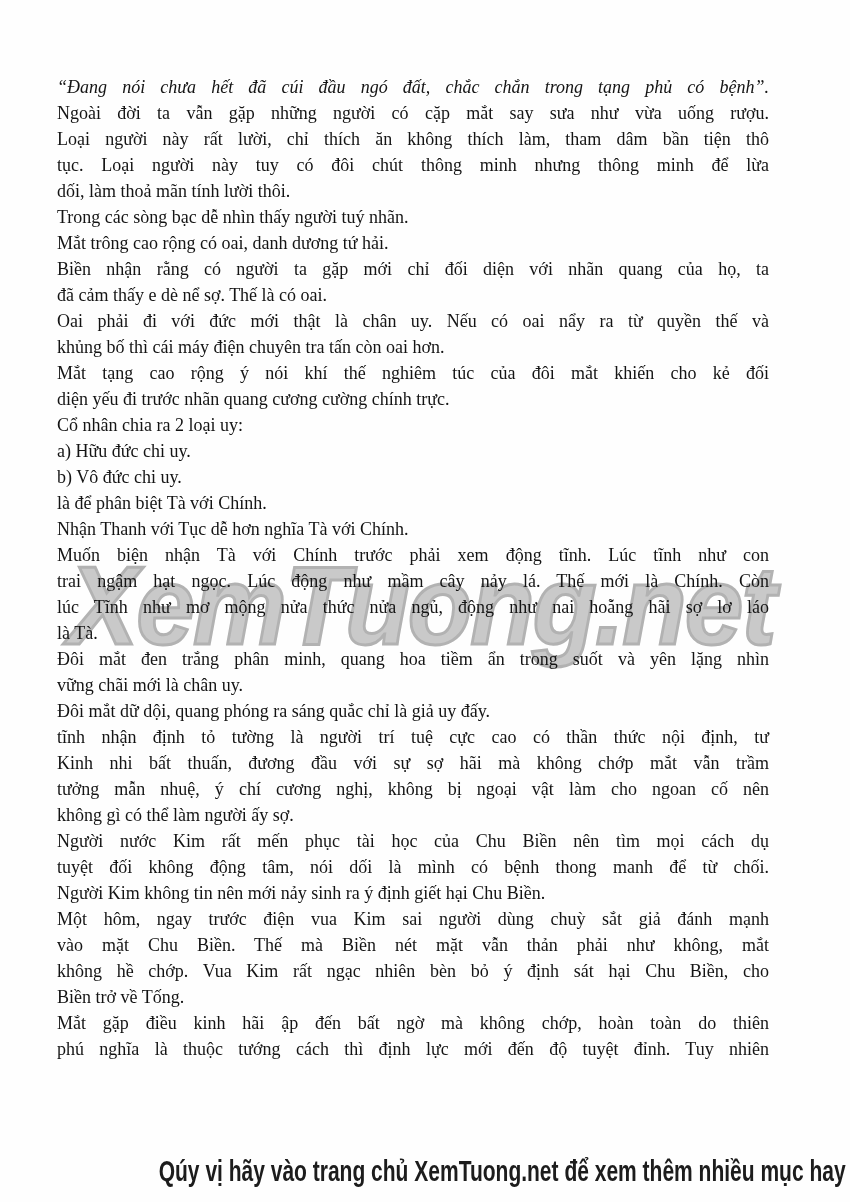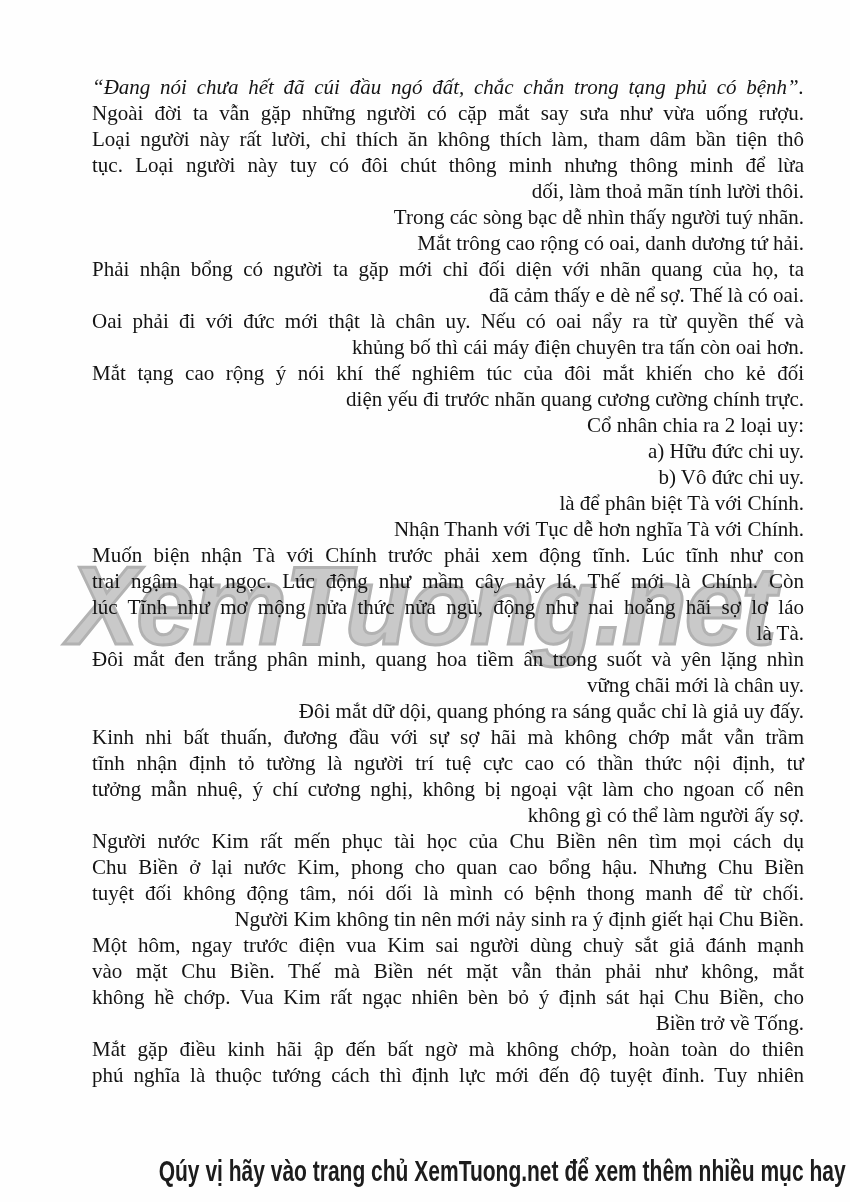--- a/index.html
+++ b/index.html
@@ -31,34 +31,34 @@
     text-shadow: 0 0 1px #c9c9c9;
     transform: scaleX(0.94);
     transform-origin: left center;
     user-select: none;
   }
 
   .content {
     position: absolute;
     z-index: 2;
     top: 74px;
-    left: 92px;
+    left: 57px;
     width: 712px;
     color: #141414;
-    font-size: 21px;
+    font-size: 18px;
   }
 
   .paragraph { }
   .paragraph.italic .line { font-style: italic; }
 
   .line {
     height: 26px;
     line-height: 26px;
     white-space: nowrap;
-    text-align: right;
+    text-align: left;
   }
   
   .line.j {
     text-align: justify;
     text-align-last: justify;
   }
 
   .footer {
     position: absolute;
     z-index: 2;
@@ -97,21 +97,21 @@
         <div class="line j">tục. Loại người này tuy có đôi chút thông minh nhưng thông minh để lừa</div>
         <div class="line">dối, làm thoả mãn tính lười thôi.</div>
       </div>
       <div class="paragraph">
         <div class="line">Trong các sòng bạc dễ nhìn thấy người tuý nhãn.</div>
       </div>
       <div class="paragraph">
         <div class="line">Mắt trông cao rộng có oai, danh dương tứ hải.</div>
       </div>
       <div class="paragraph">
-        <div class="line j">Phải nhận bổng có người ta gặp mới chỉ đối diện với nhãn quang của họ, ta</div>
+        <div class="line j">Biền nhận rằng có người ta gặp mới chỉ đối diện với nhãn quang của họ, ta</div>
         <div class="line">đã cảm thấy e dè nể sợ. Thế là có oai.</div>
       </div>
       <div class="paragraph">
         <div class="line j">Oai phải đi với đức mới thật là chân uy. Nếu có oai nẩy ra từ quyền thế và</div>
         <div class="line">khủng bố thì cái máy điện chuyên tra tấn còn oai hơn.</div>
       </div>
       <div class="paragraph">
         <div class="line j">Mắt tạng cao rộng ý nói khí thế nghiêm túc của đôi mắt khiến cho kẻ đối</div>
         <div class="line">diện yếu đi trước nhãn quang cương cường chính trực.</div>
       </div>
@@ -137,28 +137,27 @@
         <div class="line">là Tà.</div>
       </div>
       <div class="paragraph">
         <div class="line j">Đôi mắt đen trắng phân minh, quang hoa tiềm ẩn trong suốt và yên lặng nhìn</div>
         <div class="line">vững chãi mới là chân uy.</div>
       </div>
       <div class="paragraph">
         <div class="line">Đôi mắt dữ dội, quang phóng ra sáng quắc chỉ là giả uy đấy.</div>
       </div>
       <div class="paragraph">
+        <div class="line j">tĩnh nhận định tỏ tường là người trí tuệ cực cao có thần thức nội định, tư</div>
         <div class="line j">Kinh nhi bất thuấn, đương đầu với sự sợ hãi mà không chớp mắt vẫn trầm</div>
-        <div class="line j">tĩnh nhận định tỏ tường là người trí tuệ cực cao có thần thức nội định, tư</div>
         <div class="line j">tưởng mẫn nhuệ, ý chí cương nghị, không bị ngoại vật làm cho ngoan cố nên</div>
         <div class="line">không gì có thể làm người ấy sợ.</div>
       </div>
       <div class="paragraph">
         <div class="line j">Người nước Kim rất mến phục tài học của Chu Biền nên tìm mọi cách dụ</div>
-        <div class="line j">Chu Biền ở lại nước Kim, phong cho quan cao bổng hậu. Nhưng Chu Biền</div>
         <div class="line j">tuyệt đối không động tâm, nói dối là mình có bệnh thong manh để từ chối.</div>
         <div class="line">Người Kim không tin nên mới nảy sinh ra ý định giết hại Chu Biền.</div>
       </div>
       <div class="paragraph">
         <div class="line j">Một hôm, ngay trước điện vua Kim sai người dùng chuỳ sắt giả đánh mạnh</div>
         <div class="line j">vào mặt Chu Biền. Thế mà Biền nét mặt vẫn thản phải như không, mắt</div>
         <div class="line j">không hề chớp. Vua Kim rất ngạc nhiên bèn bỏ ý định sát hại Chu Biền, cho</div>
         <div class="line">Biền trở về Tống.</div>
       </div>
       <div class="paragraph">

